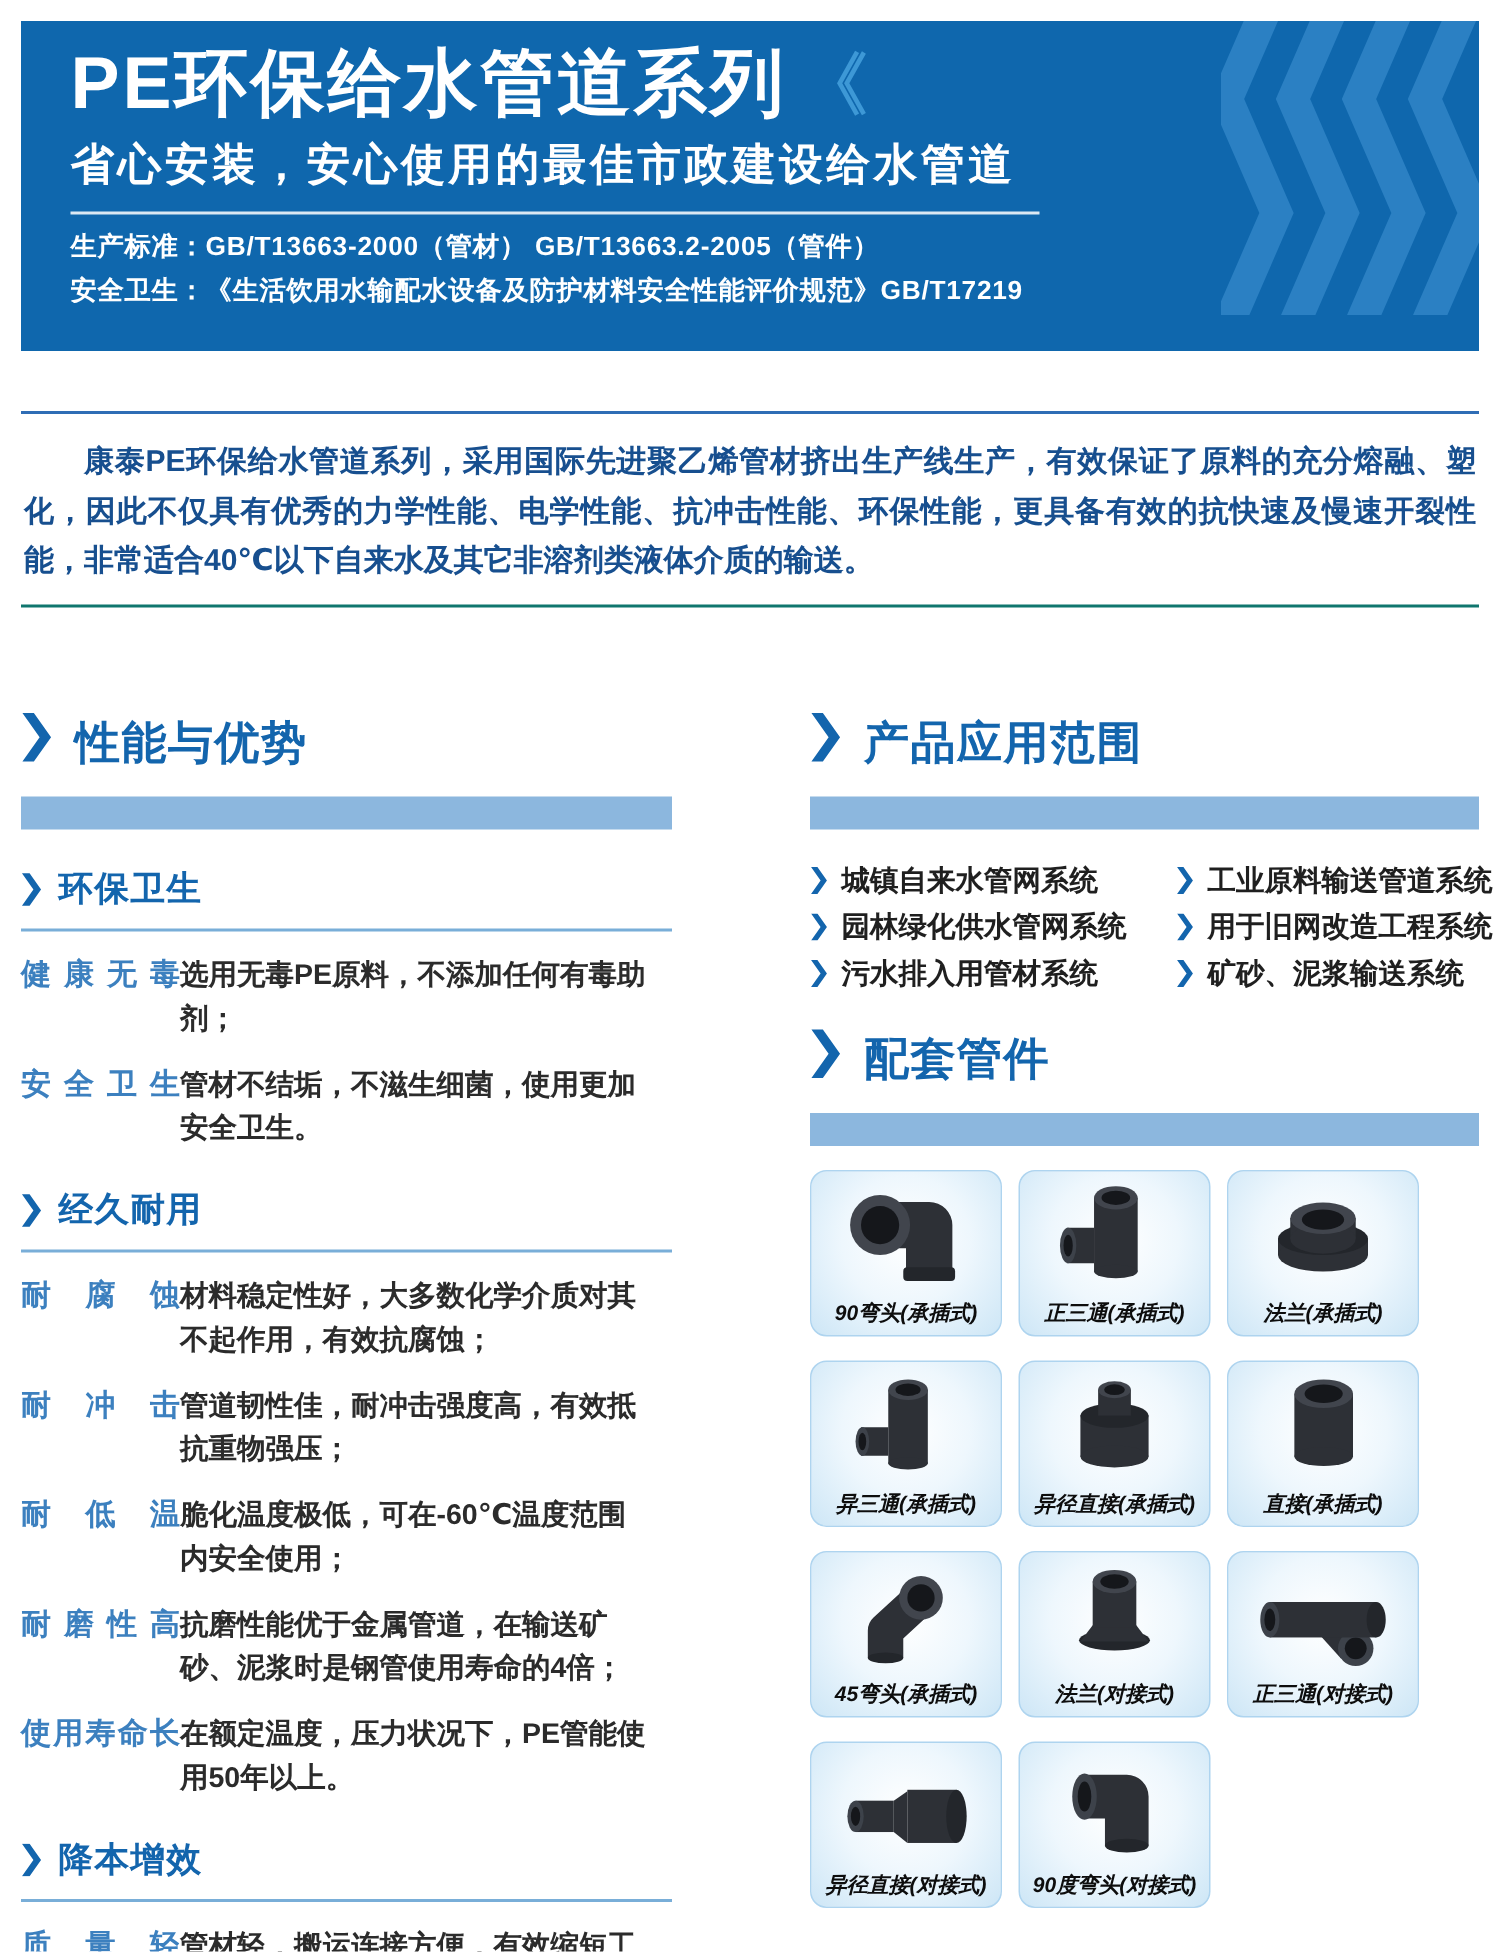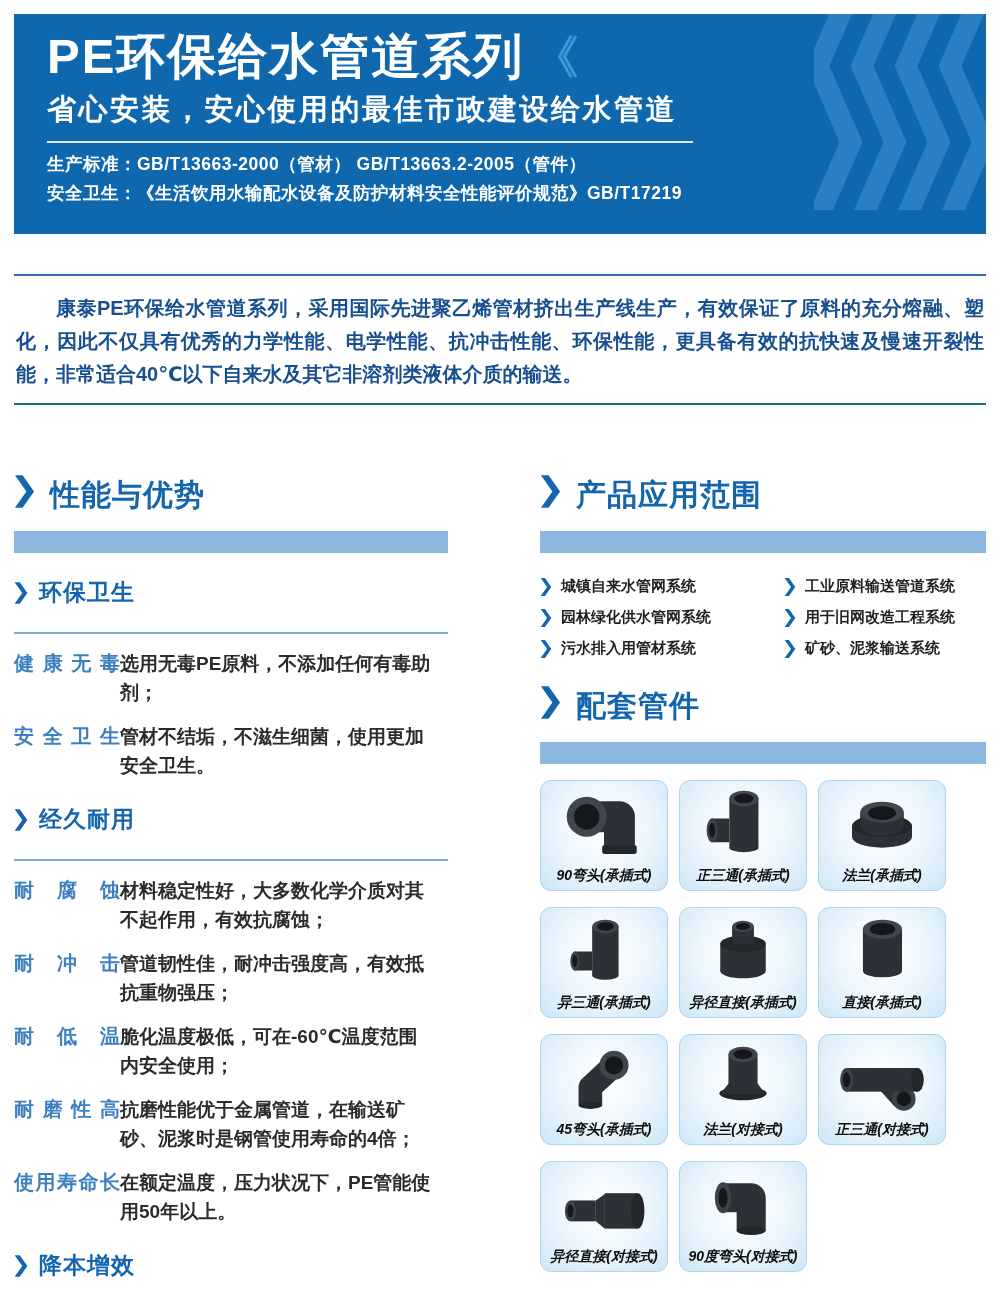--- a/index.html
+++ b/index.html
@@ -41,37 +41,37 @@
 
   .sec-head { display:flex; gap:15px; }
   .sec-chevron { display:inline-flex; }
   .sec-title { font-size:30px; font-weight:bold; color:#1365ad; letter-spacing:1px; }
   .sec-bar { height:22px; background:#8cb7de; margin-top:15px; }
 
   
   .subsection { margin-top:24px; }
   .sub-head {
     display:flex; align-items:center; gap:11px;
-    padding-bottom:24px; border-bottom:2px solid #79aed8;
+    padding-bottom:11px; border-bottom:2px solid #79aed8;
   }
   .sub-chevron { display:inline-flex; }
   .sub-title { font-size:23px; font-weight:bold; color:#1365ad; letter-spacing:1px; }
   .def-row { display:flex; margin-top:15px; }
   .def-term {
     flex:none; width:106px; color:#3c80bf; font-size:20px; font-weight:bold;
     line-height:28px; text-align:justify; text-align-last:justify;
   }
   .def-desc { width:314px; color:#2b2b2b; font-size:19px; font-weight:600; line-height:29px; }
 
   
   .app-grid { display:grid; grid-template-columns:230px 1fr; column-gap:14px; margin-top:18px; align-items:start; }
   .app-col { display:flex; flex-direction:column; }
   .app-item { display:flex; align-items:center; gap:9px; height:31px; white-space:nowrap; }
   .app-bullet { display:inline-flex; flex:none; }
-  .app-label { font-size:15px; font-weight:bold; color:#1f1f1f; }
+  .app-label { font-size:19px; font-weight:bold; color:#1f1f1f; }
 
   
   .sec-head-fittings { margin-top:22px; }
   .fit-grid { display:grid; grid-template-columns:repeat(3,128px); column-gap:11px; row-gap:16px; margin-top:16px; }
   .fit-card {
     position:relative; width:128px; height:111px; border-radius:11px;
     border:1px solid #aed4ef;
     background:radial-gradient(ellipse at 50% 42%, #ffffff 0%, #eef7fd 48%, #cde6f6 100%);
     display:flex; flex-direction:column; align-items:center; justify-content:flex-end;
     padding-bottom:5px; overflow:hidden;

